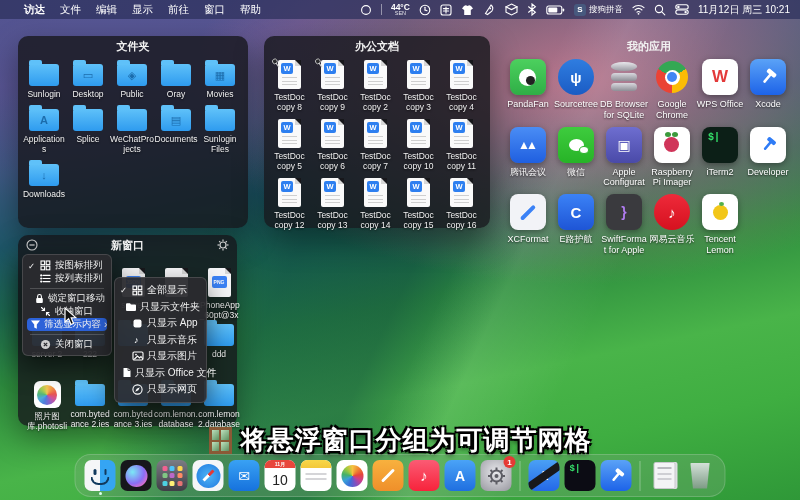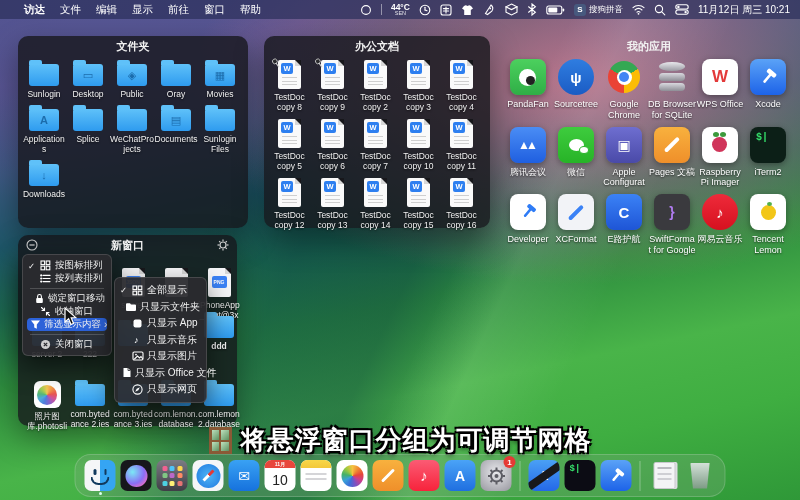--- a/index.html
+++ b/index.html
@@ -457,40 +457,40 @@
           </div>
           <div class="applabel">PandaFan</div>
         </div>
         <div class="appitem">
           <div class="appico round" style="background: linear-gradient(rgb(47, 125, 224), rgb(27, 92, 196));">
             <span style="color:#fff;font-size:15px;font-weight:700">ψ</span>
           </div>
           <div class="applabel">Sourcetree</div>
         </div>
         <div class="appitem">
+          <div class="appico " style="background: transparent; box-shadow: none;">
+            <div style="width:26px;height:30px;display:flex;flex-direction:column;gap:2px">
+      <div style="height:9px;border-radius:50%;background:linear-gradient(180deg,#e8e8ec,#9a9aa2)"></div>
+      <div style="height:8px;border-radius:5px;background:linear-gradient(180deg,#d8d8de,#8e8e96)"></div>
+      <div style="height:8px;border-radius:5px;background:linear-gradient(180deg,#d8d8de,#8e8e96)"></div>
+            </div>
+          </div>
+          <div class="applabel">DB Browser
+for SQLite</div>
+        </div>
+        <div class="appitem">
           <div class="appico round" style="background: transparent; box-shadow: none;">
             <div style="width:32px;height:32px;border-radius:50%;background:conic-gradient(from -60deg,#34a853 0 120deg,#fbbc05 0 240deg,#ea4335 0 360deg);display:flex;align-items:center;justify-content:center">
       <div style="width:15px;height:15px;border-radius:50%;background:#fff;display:flex;align-items:center;justify-content:center">
       <div style="width:10px;height:10px;border-radius:50%;background:#4285f4"></div>
               </div>
             </div>
           </div>
           <div class="applabel">Google
 Chrome</div>
-        </div>
-        <div class="appitem">
-          <div class="appico " style="background: transparent; box-shadow: none;">
-            <div style="width:26px;height:30px;display:flex;flex-direction:column;gap:2px">
-      <div style="height:9px;border-radius:50%;background:linear-gradient(180deg,#e8e8ec,#9a9aa2)"></div>
-      <div style="height:8px;border-radius:5px;background:linear-gradient(180deg,#d8d8de,#8e8e96)"></div>
-      <div style="height:8px;border-radius:5px;background:linear-gradient(180deg,#d8d8de,#8e8e96)"></div>
-            </div>
-          </div>
-          <div class="applabel">DB Browser
-for SQLite</div>
         </div>
         <div class="appitem">
           <div class="appico " style="background: rgb(255, 255, 255);">
             <span style="color:#e33a3a;font-weight:800;font-size:17px">W</span>
           </div>
           <div class="applabel">WPS Office</div>
         </div>
         <div class="appitem">
           <div class="appico " style="background: linear-gradient(rgb(90, 162, 247), rgb(29, 99, 232));">
             <svg width="22" height="22" viewBox="0 0 22 22">
@@ -517,26 +517,20 @@
           <div class="applabel">微信</div>
         </div>
         <div class="appitem">
           <div class="appico " style="background: linear-gradient(rgb(110, 110, 208), rgb(74, 74, 168));">
             <span style="color:#fff;font-size:14px">▣</span>
           </div>
           <div class="applabel">Apple
 Configurat</div>
         </div>
         <div class="appitem">
-          <div class="appico " style="background: linear-gradient(rgb(248, 177, 62), rgb(239, 143, 42));">
-            <div style="width:3.5px;height:19px;background:#fff;border-radius:2px;transform:rotate(45deg)"></div>
-          </div>
-          <div class="applabel">Pages 文稿</div>
-        </div>
-        <div class="appitem">
           <div class="appico " style="background: rgb(255, 255, 255);">
             <div style="width:15px;height:15px;border-radius:50%;background:#d0355a;position:relative">
               <div style="position:absolute;top:-5px;left:1px;width:6px;height:5px;border-radius:50%;background:#3c9a3c"></div>
               <div style="position:absolute;top:-5px;right:1px;width:6px;height:5px;border-radius:50%;background:#3c9a3c"></div>
             </div>
           </div>
           <div class="applabel">Raspberry
 Pi Imager</div>
         </div>
         <div class="appitem">
@@ -566,21 +560,21 @@
           <div class="appico " style="background: linear-gradient(rgb(59, 130, 246), rgb(30, 85, 214));">
             <span style="color:#fff;font-weight:800;font-size:15px">C</span>
           </div>
           <div class="applabel">E路护航</div>
         </div>
         <div class="appitem">
           <div class="appico " style="background: rgb(58, 58, 62);">
             <span style="color:#b07cf0;font-weight:800;font-size:14px">}</span>
           </div>
           <div class="applabel">SwiftForma
-t for Google</div>
+t for Apple</div>
         </div>
         <div class="appitem">
           <div class="appico round" style="background: linear-gradient(rgb(238, 42, 58), rgb(214, 17, 31));">
             <span style="color:#fff;font-size:15px">♪</span>
           </div>
           <div class="applabel">网易云音乐</div>
         </div>
         <div class="appitem">
           <div class="appico " style="background: rgb(255, 255, 255);">
             <div style="width:15px;height:15px;border-radius:50%;background:#f2c618;position:relative">
@@ -645,21 +639,21 @@
           <div class="flabel">server 2</div>
         </div>
         <div class="nwitem" style="left: 50px; top: 62px;">
           <div class="icon-folder"></div>
           <div class="flabel">222</div>
         </div>
         <div class="nwitem" style="left: 93px; top: 62px;">
           <div class="icon-folder"></div>
           <div class="flabel">t</div>
         </div>
-        <div class="nwitem" style="left: 179px; top: 54px; font-weight: bold;">
+        <div class="nwitem" style="left: 179px; top: 62px;">
           <div class="icon-folder"></div>
           <div class="flabel">ddd</div>
         </div>
         <div class="nwitem" style="left: 7px; top: 122px;">
           <div class="icon-photos">
             <span class="wheel"></span>
           </div>
           <div class="flabel">照片图
 库.photosli</div>
         </div>

